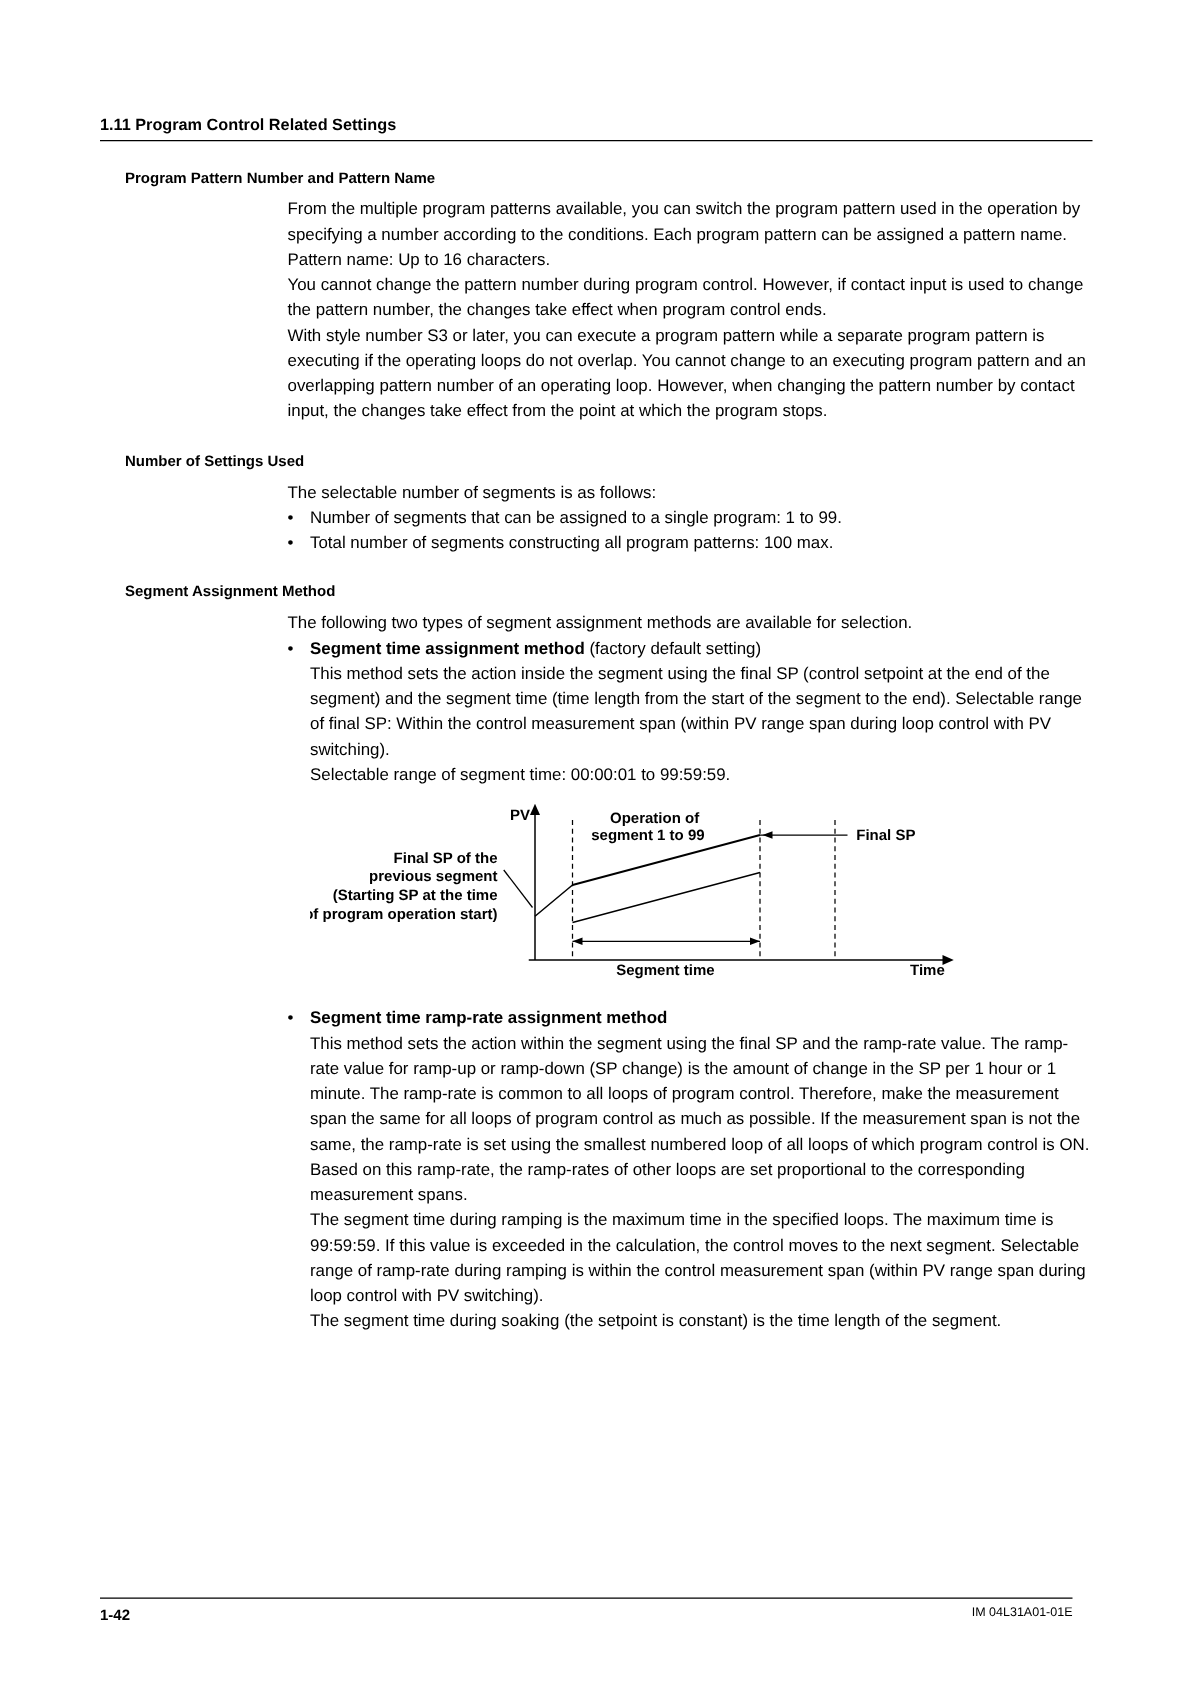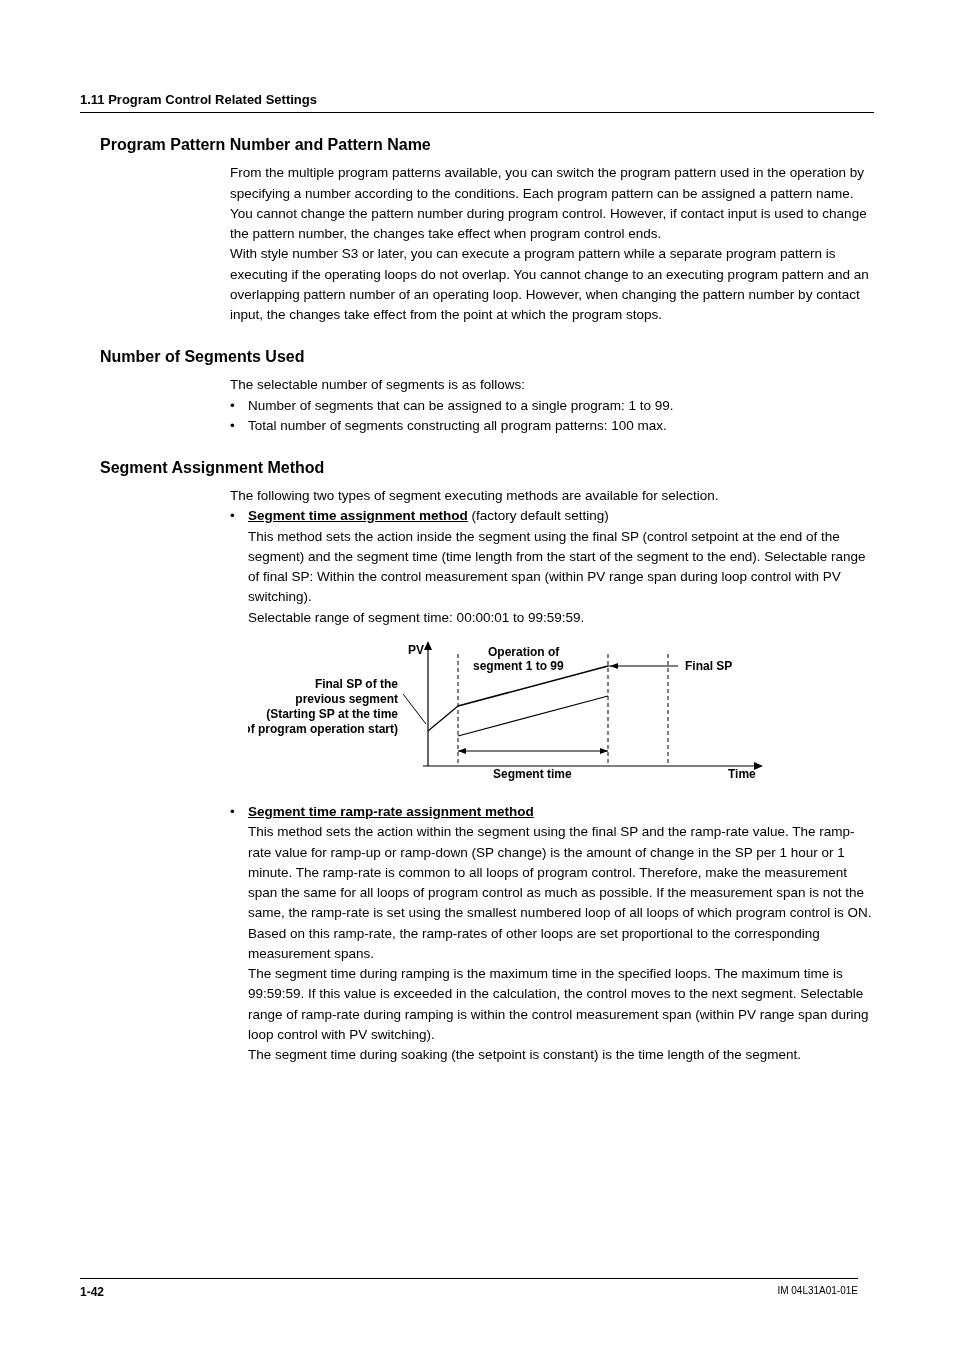--- a/index.html
+++ b/index.html
@@ -22,21 +22,21 @@
     border-bottom: 1.5px solid #000;
     padding-bottom: 2px;
     margin-bottom: 18px;
   }
   .header-text {
     font-weight: bold;
     font-size: 13px;
   }
   .h1 {
     font-weight: bold;
-    font-size: 16px;
+    font-size: 12px;
     margin-left: 20px;
     margin-bottom: 6px;
     margin-top: 20px;
   }
   .body-block {
     margin-left: 150px;
     margin-right: 0;
   }
   .bullet-row {
     display: flex;
@@ -44,21 +44,20 @@
   }
   .bullet {
     width: 18px;
     flex-shrink: 0;
   }
   .bullet-content {
     flex: 1;
   }
   .bold {
     font-weight: bold;
-    text-decoration: underline;
   }
   .figure {
     margin-top: 8px;
     margin-bottom: 10px;
   }
   .footer {
     position: absolute;
     bottom: 50px;
     left: 80px;
     right: 96px;
@@ -84,40 +83,41 @@
 
 <div class="page">
 
   <div class="header-line">
     <span class="header-text">1.11  Program Control Related Settings</span>
   </div>
 
   <div class="h1">Program Pattern Number and Pattern Name</div>
   <div class="body-block">
     <div>From the multiple program patterns available, you can switch the program pattern used in the operation by specifying a number according to the conditions.  Each program pattern can be assigned a pattern name.</div>
+    <div>Pattern name: Up to 16 characters.</div>
     <div>You cannot change the pattern number during program control.  However, if contact input is used to change the pattern number, the changes take effect when program control ends.</div>
     <div>With style number S3 or later, you can execute a program pattern while a separate program pattern is executing if the operating loops do not overlap. You cannot change to an executing program pattern and an overlapping pattern number of an operating loop. However, when changing the pattern number by contact input, the changes take effect from the point at which the program stops.</div>
   </div>
 
-  <div class="h1">Number of Segments Used</div>
+  <div class="h1">Number of Settings Used</div>
   <div class="body-block">
     <div>The selectable number of segments is as follows:</div>
     <div class="bullet-row">
       <div class="bullet">•</div>
       <div class="bullet-content">Number of segments that can be assigned to a single program: 1 to 99.</div>
     </div>
     <div class="bullet-row">
       <div class="bullet">•</div>
       <div class="bullet-content">Total number of segments constructing all program patterns: 100 max.</div>
     </div>
   </div>
 
   <div class="h1">Segment Assignment Method</div>
   <div class="body-block">
-    <div>The following two types of segment executing methods are available for selection.</div>
+    <div>The following two types of segment assignment methods are available for selection.</div>
 
     <div class="bullet-row">
       <div class="bullet">•</div>
       <div class="bullet-content">
         <span class="bold">Segment time assignment method</span><span> (factory default setting)</span>
         <div>This method sets the action inside the segment using the final SP (control setpoint at the end of the segment) and the segment time (time length from the start of the segment to the end).  Selectable range of final SP: Within the control measurement span (within PV range span during loop control with PV switching).</div>
         <div>Selectable range of segment time: 00:00:01 to 99:59:59.</div>
 
         
         <div class="figure">

